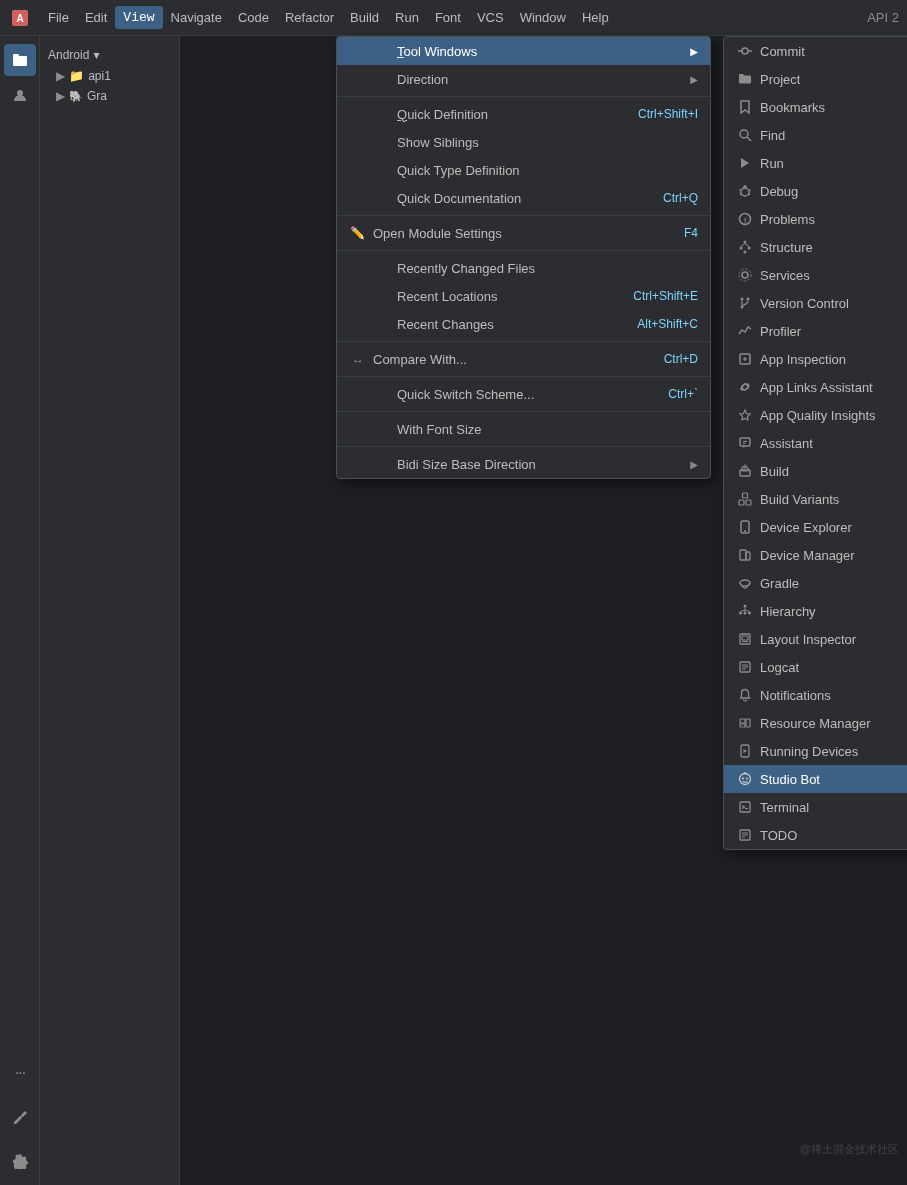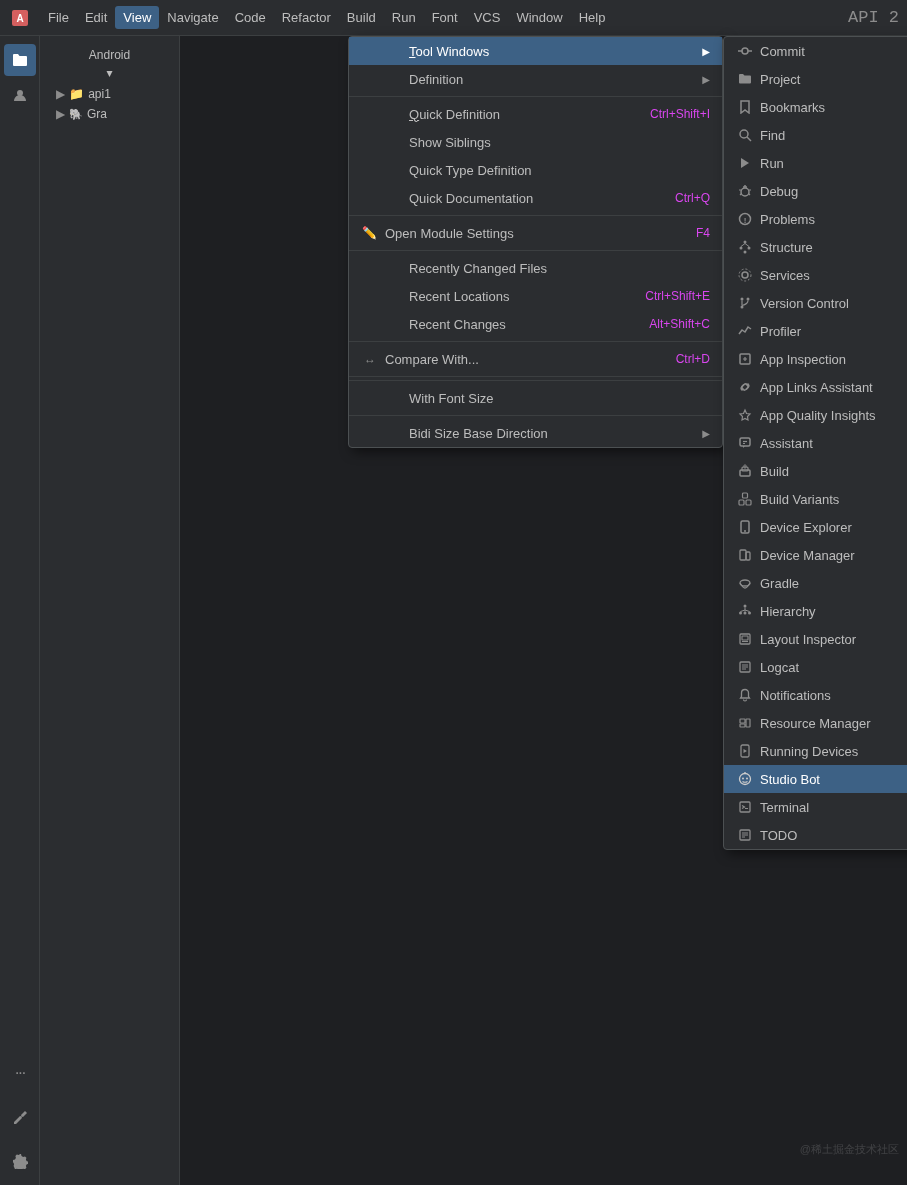--- a/index.html
+++ b/index.html
@@ -37,30 +37,30 @@
     }
     .menu-item {
       padding: 4px 8px;
       cursor: pointer;
       color: #bdbdbd;
       border-radius: 3px;
       font-size: 13px;
     }
     .menu-item:hover, .menu-item.active {
       background: #4c5052;
+      font-family: Liberation Mono, monospace;
     }
     .menu-item.active {
       background: #3d6185;
       color: #fff;
     }
     .menu-bar-right {
       margin-left: auto;
       color: #8c8c8c;
-      font-size: 17px;
-      font-family: Liberation Mono, monospace;
+      font-size: 13px;
     }
 
     
     .main-layout {
       display: flex;
       height: calc(100% - 36px);
     }
 
     
     .sidebar-icons {
@@ -94,21 +94,20 @@
       border-right: 1px solid #3c3f41;
       overflow: hidden;
     }
     .file-tree-header {
       display: flex;
       align-items: center;
       padding: 4px 8px;
       font-size: 12px;
       color: #bdbdbd;
       gap: 4px;
-      flex-direction: column;
     }
     .file-tree-item {
       display: flex;
       align-items: center;
       padding: 3px 8px 3px 16px;
       font-size: 12px;
       color: #bdbdbd;
       gap: 4px;
       cursor: pointer;
     }
@@ -127,21 +126,21 @@
       left: 0;
       width: 100%;
       height: 100%;
       pointer-events: none;
     }
 
     
     .view-menu {
       position: absolute;
       top: 0;
-      left: 168px;
+      left: 156px;
       width: 375px;
       background: #2b2d30;
       border: 1px solid #4c5052;
       border-radius: 4px;
       box-shadow: 4px 4px 12px rgba(0,0,0,0.5);
       pointer-events: all;
       z-index: 100;
     }
 
     
@@ -179,21 +178,21 @@
       justify-content: center;
       font-size: 12px;
       flex-shrink: 0;
       color: #8c8c8c;
     }
     .menu-dropdown-item.highlighted .item-icon { color: #fff; }
     .menu-dropdown-item .item-label {
       flex: 1;
     }
     .menu-dropdown-item .item-shortcut {
-      color: #d946ef;
+      color: #7dd3fc;
       font-size: 12px;
       margin-left: 16px;
       text-align: right;
     }
     .menu-dropdown-item .item-arrow {
       color: #8c8c8c;
       font-size: 10px;
       margin-left: 4px;
     }
     .menu-dropdown-item.highlighted .item-arrow { color: #fff; }
@@ -298,21 +297,21 @@
     <div class="menus-overlay">
 
       <div class="view-menu" id="view-menu">
       <div class="menu-dropdown-item highlighted no-icon">
             <span class="item-icon"></span>
             <span class="item-label"><u>T</u>ool Windows</span>
             <span class="item-arrow">▶</span>
           </div>
           <div class="menu-dropdown-item no-icon">
             <span class="item-icon"></span>
-            <span class="item-label">Definition</span>
+            <span class="item-label">Direction</span>
             <span class="item-arrow">▶</span>
           </div>
           <div class="menu-separator"></div>
           <div class="menu-dropdown-item no-icon">
             <span class="item-icon"></span>
             <span class="item-label"><u>Q</u>uick Definition</span>
             <span class="item-shortcut">Ctrl+Shift+I</span>
           </div>
           <div class="menu-dropdown-item no-icon">
             <span class="item-icon"></span>
@@ -348,20 +347,25 @@
             <span class="item-label">Recent Changes</span>
             <span class="item-shortcut">Alt+Shift+C</span>
           </div>
           <div class="menu-separator"></div>
           <div class="menu-dropdown-item">
             <span class="item-icon">↔</span>
             <span class="item-label">Compare With...</span>
             <span class="item-shortcut">Ctrl+D</span>
           </div>
           <div class="menu-separator"></div>
+          <div class="menu-dropdown-item no-icon">
+            <span class="item-icon"></span>
+            <span class="item-label">Quick Switch Scheme...</span>
+            <span class="item-shortcut">Ctrl+`</span>
+          </div>
           <div class="menu-separator"></div>
           <div class="menu-dropdown-item no-icon">
             <span class="item-icon"></span>
             <span class="item-label">With Font Size</span>
           </div>
           <div class="menu-separator"></div>
           <div class="menu-dropdown-item no-icon">
             <span class="item-icon"></span>
             <span class="item-label">Bidi Size Base Direction</span>
             <span class="item-arrow">▶</span>

